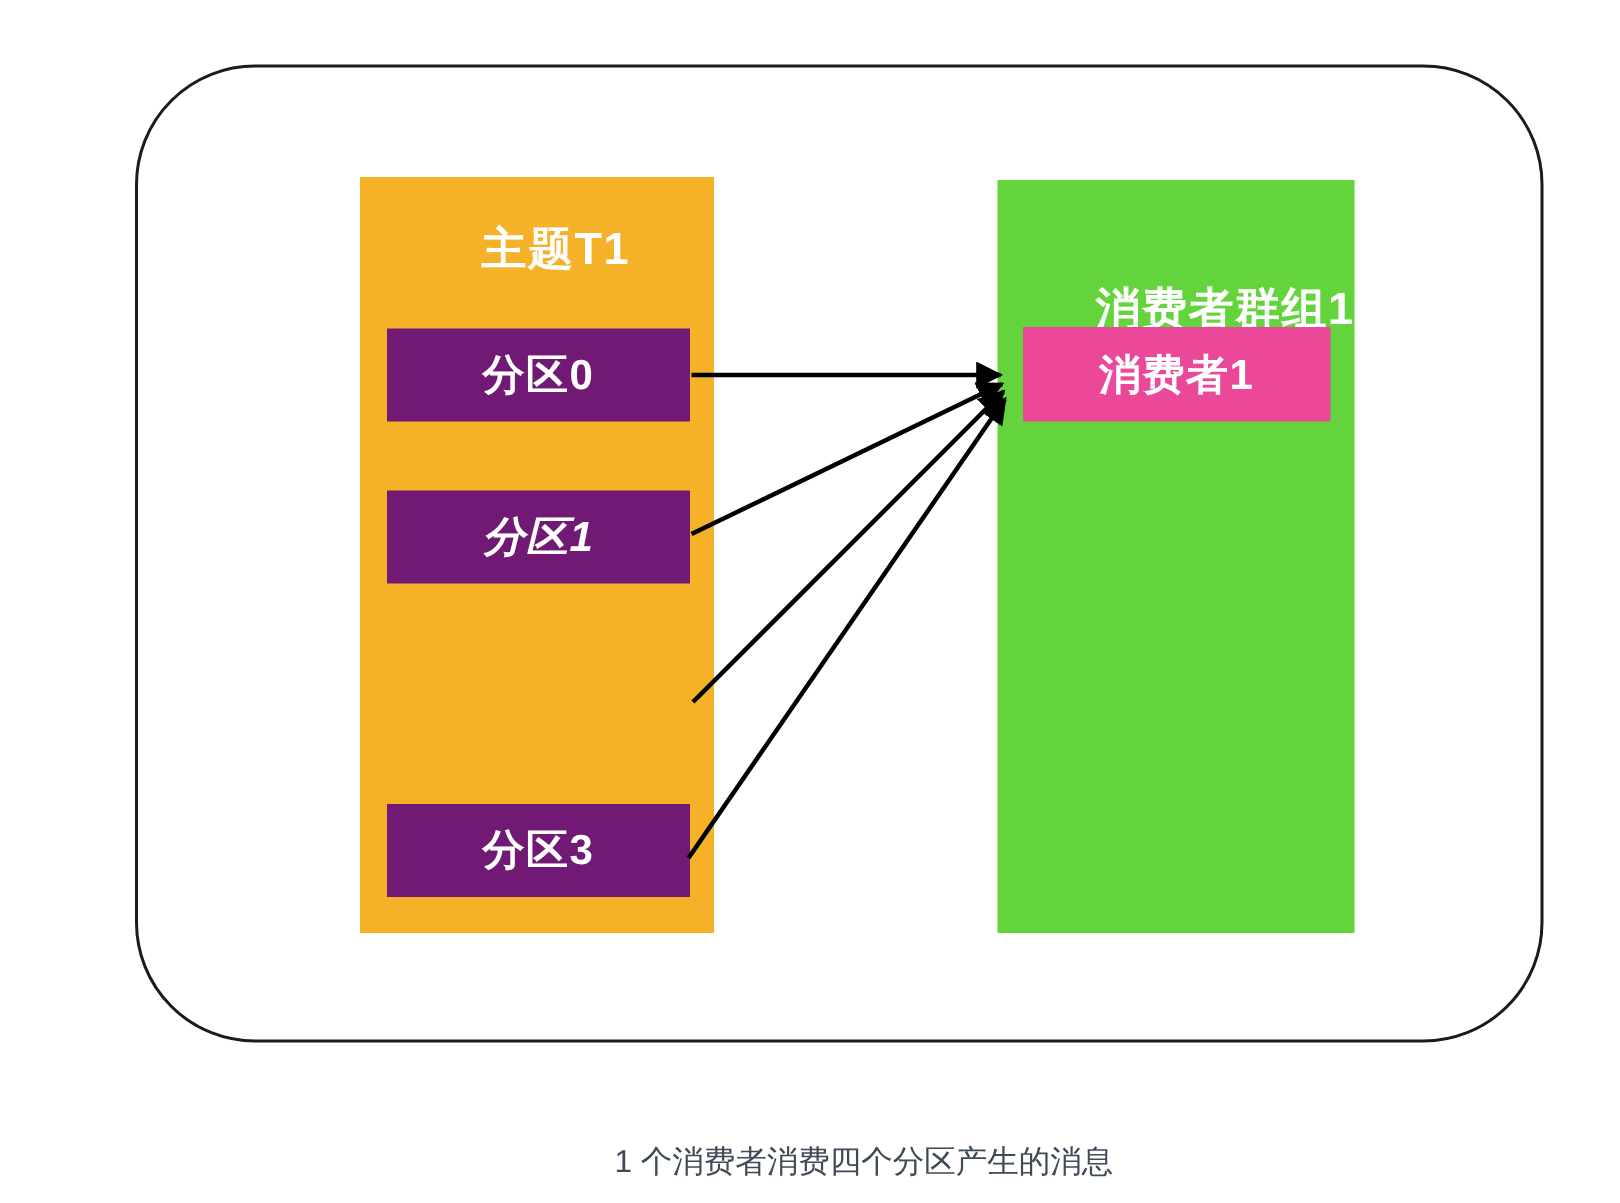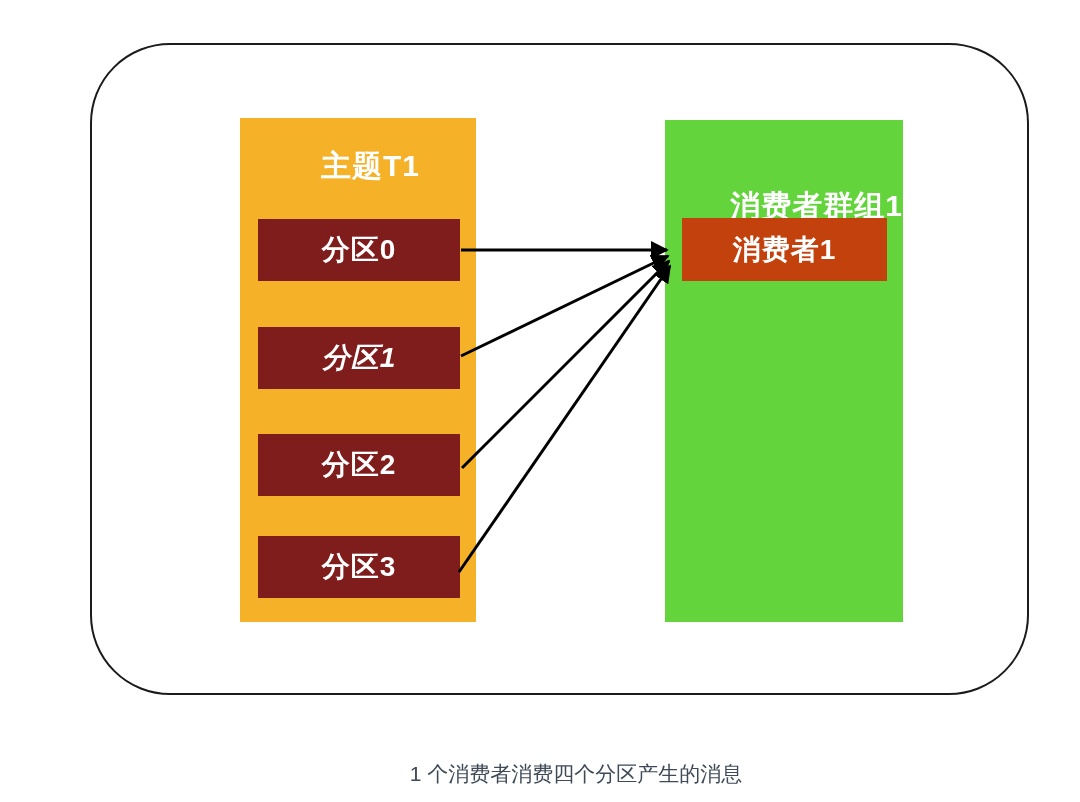--- a/index.html
+++ b/index.html
@@ -43,21 +43,21 @@
     color: #ffffff;
     font-size: 30px;
     font-weight: bold;
     letter-spacing: 1px;
   }
   .partition-box {
     position: absolute;
     left: 258px;
     width: 202px;
     height: 62px;
-    background: #7f1d1d;
+    background: #701a75;
     color: #ffffff;
     font-size: 28px;
     font-weight: bold;
     display: flex;
     align-items: center;
     justify-content: center;
     letter-spacing: 1px;
   }
   .p0 { top: 219px; }
   .p1 { top: 327px; font-style: italic; }
@@ -82,21 +82,21 @@
     font-weight: bold;
     letter-spacing: 1px;
     margin-top: 38px;
   }
   .consumer-box {
     position: absolute;
     left: 682px;
     top: 218px;
     width: 205px;
     height: 63px;
-    background: #c2410c;
+    background: #ec4899;
     color: #ffffff;
     font-size: 28px;
     font-weight: bold;
     display: flex;
     align-items: center;
     justify-content: center;
     letter-spacing: 1px;
   }
   .arrow-layer {
     position: absolute;
@@ -123,21 +123,20 @@
 
 <div class="stage">
 
   <div class="canvas-frame"></div>
 
   <div class="topic-box"></div>
   <div class="topic-title">主题T1</div>
 
   <div class="partition-box p0">分区0</div>
   <div class="partition-box p1">分区1</div>
-  <div class="partition-box p2">分区2</div>
   <div class="partition-box p3">分区3</div>
 
   <div class="group-box"></div>
   <div class="group-title">消费者群组1</div>
   <div class="consumer-box">消费者1</div>
 
   <svg class="arrow-layer" viewBox="0 0 1080 802" xmlns="http://www.w3.org/2000/svg">
     <defs>
       <marker id="arrowhead" viewBox="0 0 10 10" refX="9" refY="5" markerWidth="6" markerHeight="6" orient="auto">
         <path d="M0,0 L10,5 L0,10 z" fill="#000000"></path>

